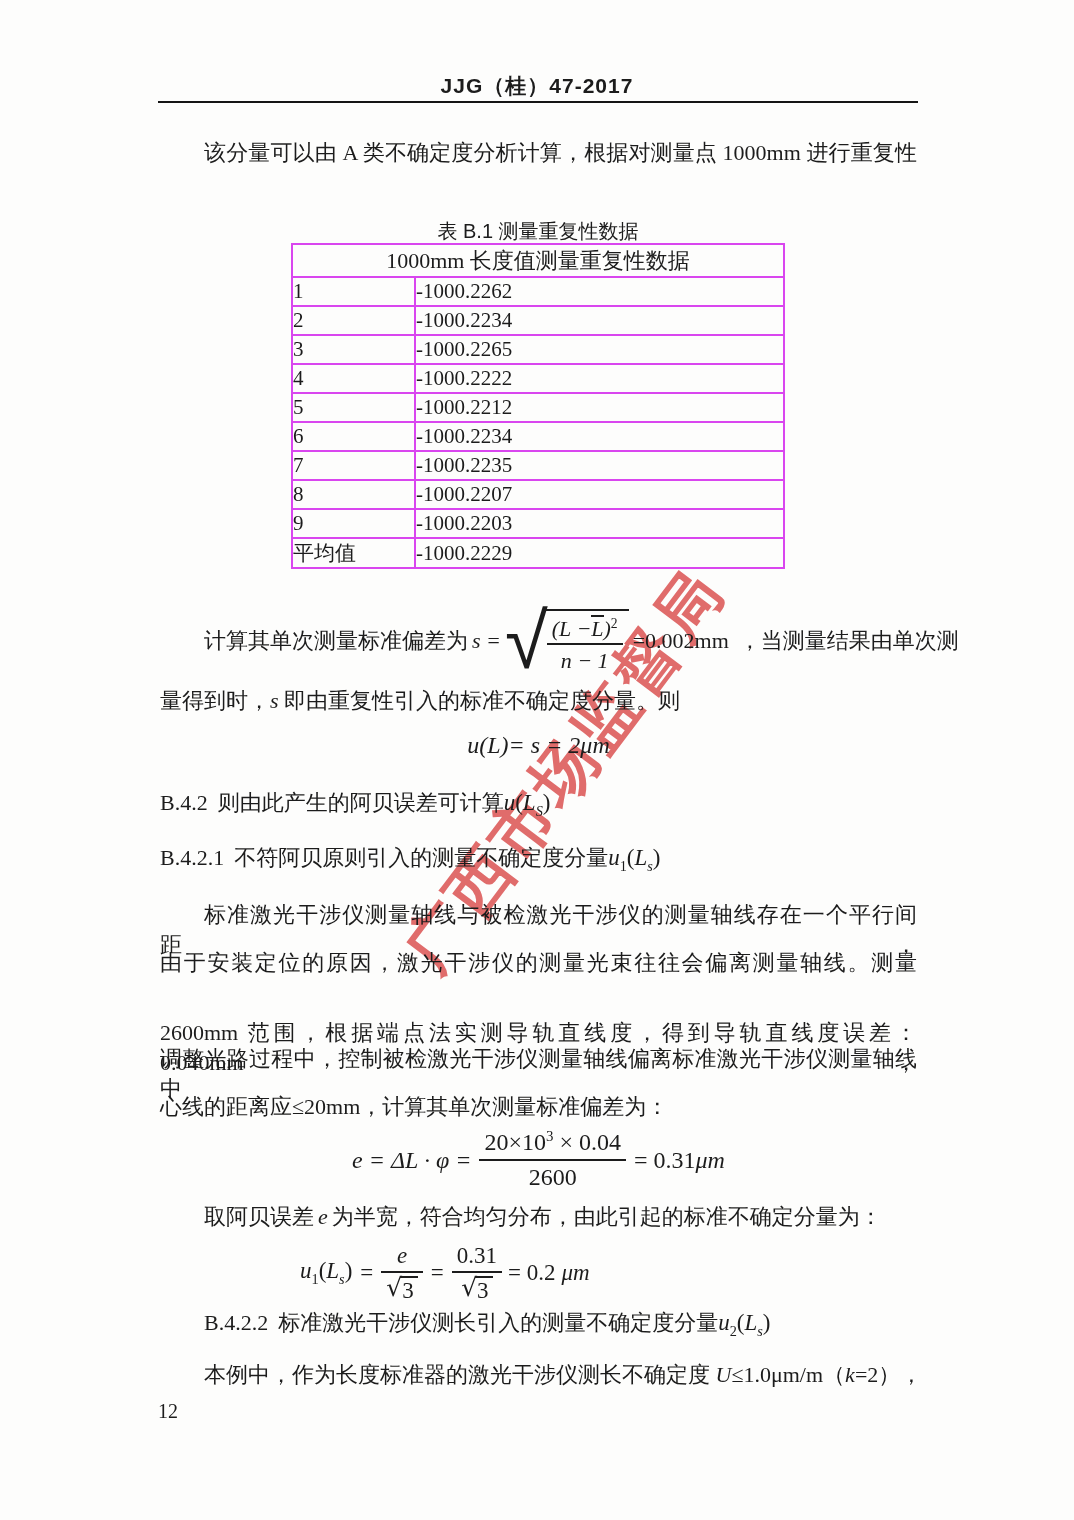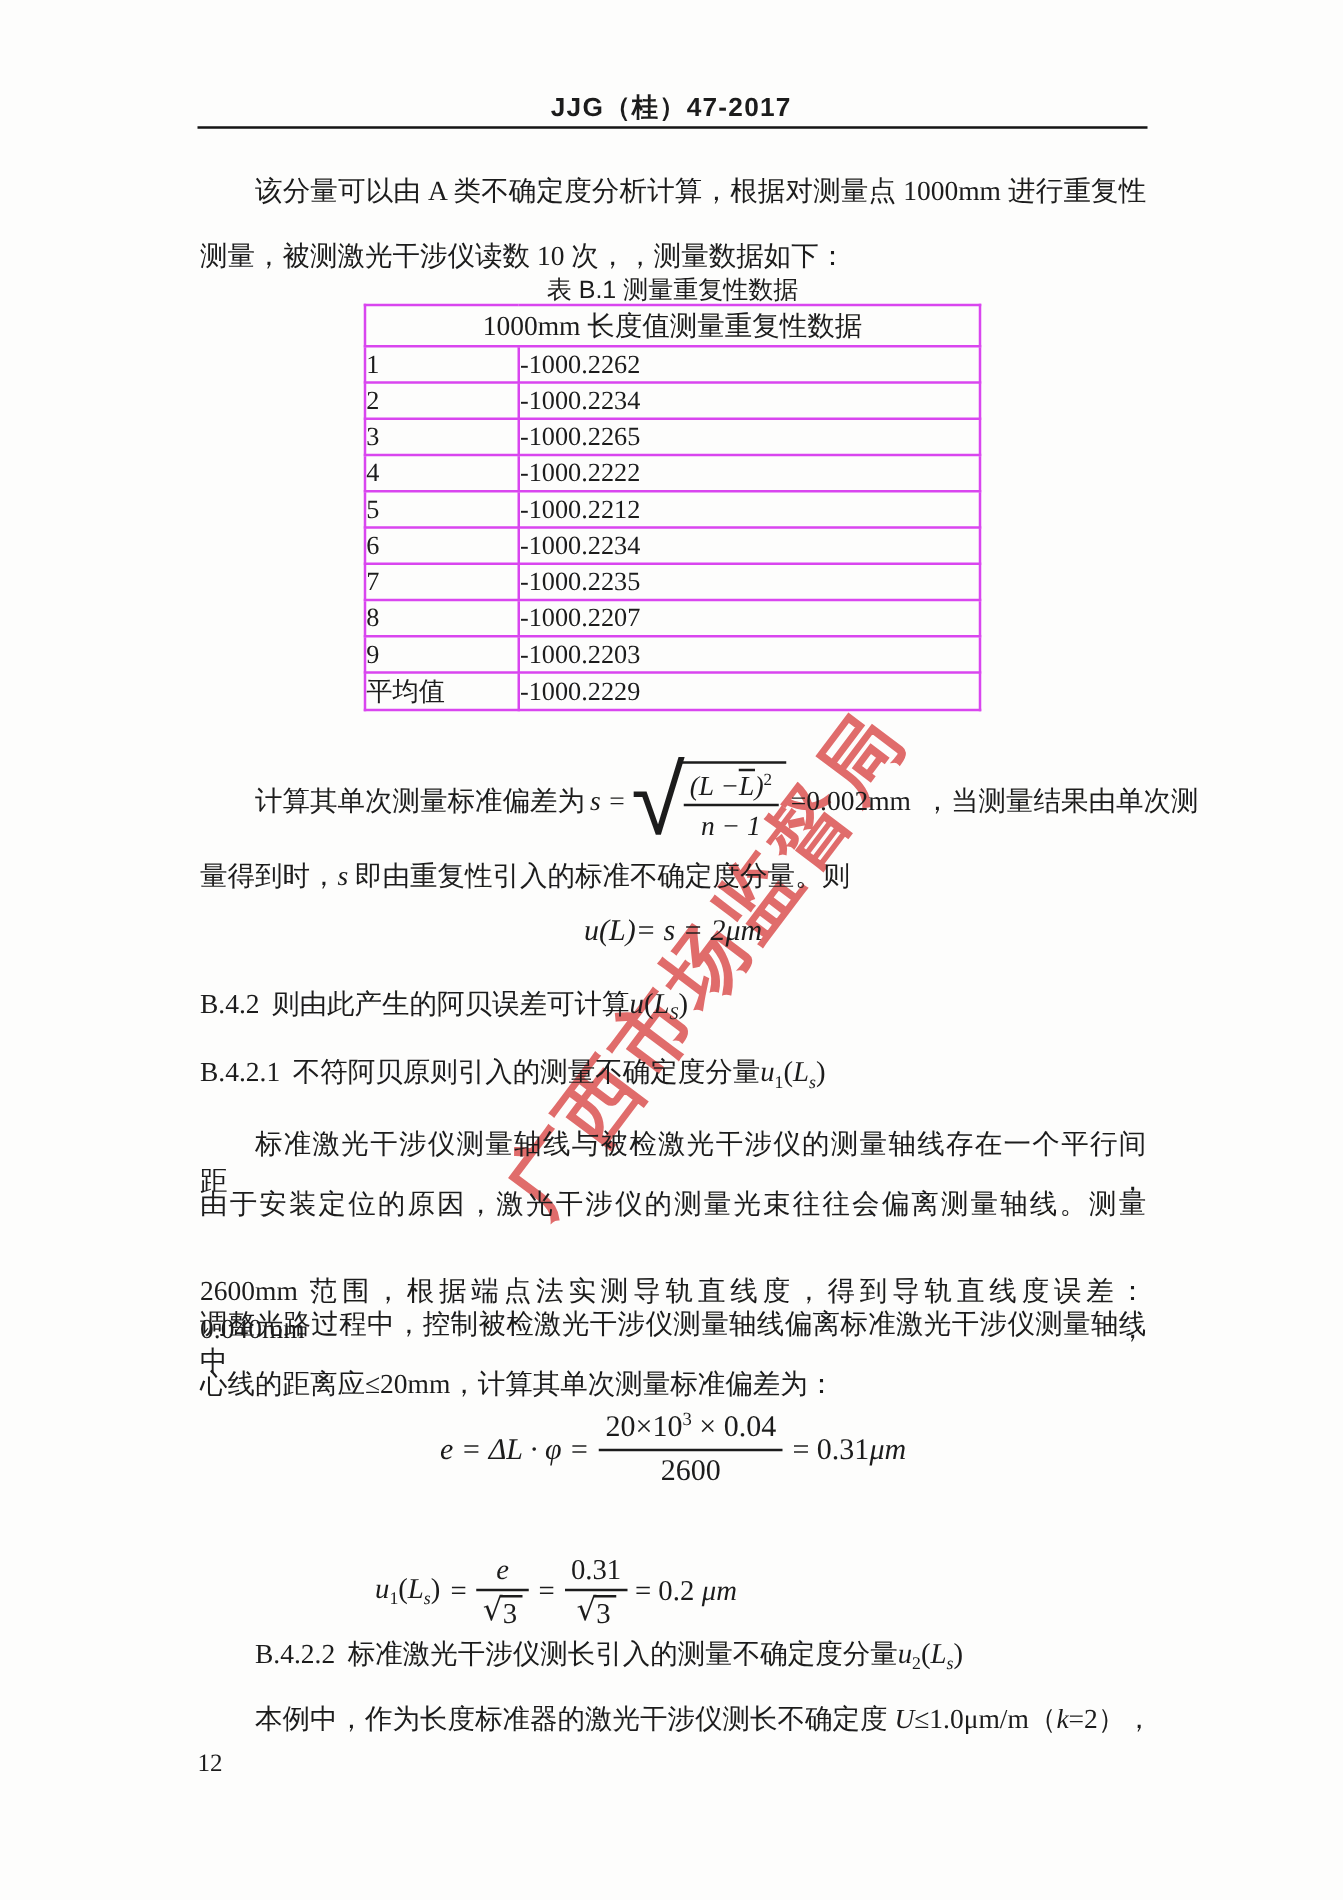--- a/index.html
+++ b/index.html
@@ -68,21 +68,20 @@
 <body>
 
 <div class="page">
 
   <div class="abs watermark" style="left: 565px; top: 770px; color: rgb(217, 72, 72);">广西市场监督局</div>
 
   <div class="abs hdr-title">JJG（桂）47-2017</div>
   <div class="abs hdr-rule"></div>
 
   <div class="abs bodyline jfull" style="top:138px; text-indent:44px;">该分量可以由 A 类不确定度分析计算，根据对测量点 1000mm 进行重复性</div>
-  <div class="abs bodyline" style="top:190px;">测量，被测激光干涉仪读数 10 次，，测量数据如下：</div>
 
   <div class="abs caption">表 B.1 测量重复性数据</div>
 
   <table class="abs rep">
     <colgroup>
         <col class="c1">
         <col>
       </colgroup>
     <thead>
       <tr>
@@ -175,20 +174,23 @@
     <span class="mi">e = ΔL · φ =</span>
     <span class="bfrac" style="margin:0 8px;">
       <span class="fn"><span>20×10</span><sup>3</sup><span> × 0.04</span></span>
       <span class="fbar"></span>
       <span class="fd">2600</span>
     </span>
     <span>= 0.31</span>
     <span class="mi">μm</span>
   </div>
 
+  <div class="abs bodyline" style="top:1202px;">
+    <span class="indent">取阿贝误差</span><span class="mi" style="padding:0 4px;">e</span><span>为半宽，符合均匀分布，由此引起的标准不确定分量为：</span>
+  </div>
 
   <div class="abs flexline" style="top:1238px; left:300px; height:70px; font-size:23px;">
     <span><span class="mi">u</span><sub>1</sub><span>(</span><span class="mi">L</span><sub class="mi">s</sub><span>)</span></span>
     <span style="margin:0 8px;">=</span>
     <span class="bfrac">
       <span class="fn mi">e</span>
       <span class="fbar"></span>
       <span class="fd"><span class="msqrt">
             <span class="r">√</span>
             <span class="v">3</span>

